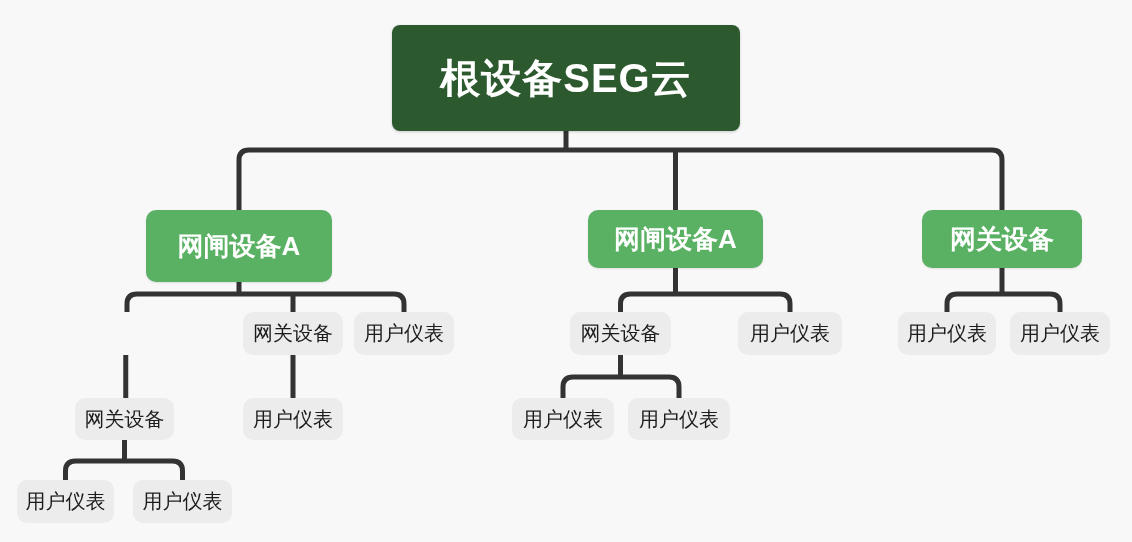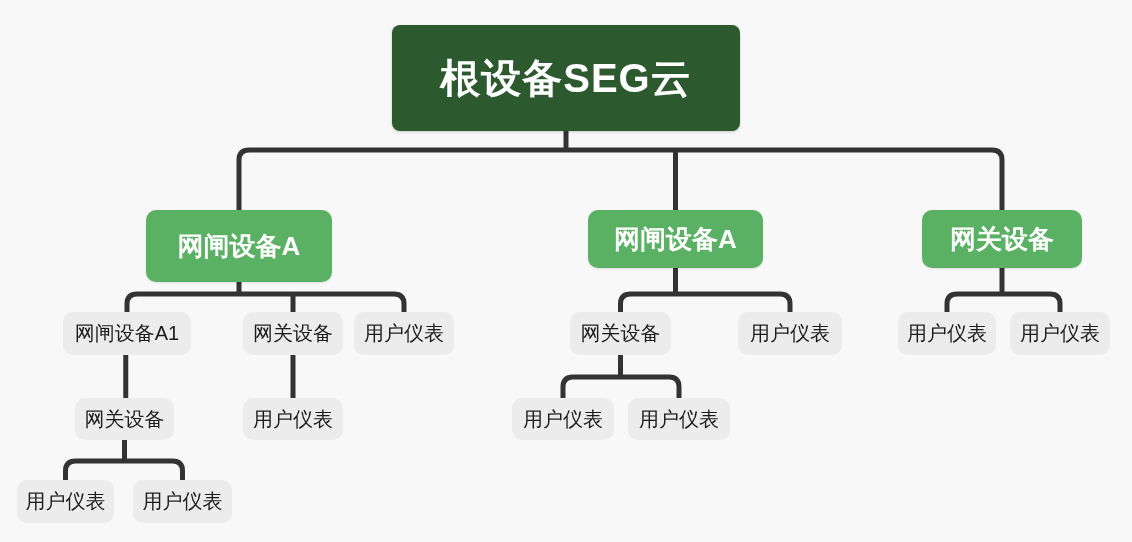--- a/index.html
+++ b/index.html
@@ -77,21 +77,20 @@
       <path d="M 620.5 355 V 377" fill="none" stroke="#333333" stroke-width="5"></path>
       <path d="M 563 398 V 387 Q 563 377 573 377 H 669 Q 679 377 679 387 V 398" fill="none" stroke="#333333" stroke-width="5"></path>
       <path d="M 124.5 440 V 461" fill="none" stroke="#333333" stroke-width="5"></path>
       <path d="M 65.5 480 V 471 Q 65.5 461 75.5 461 H 172.5 Q 182.5 461 182.5 471 V 480" fill="none" stroke="#333333" stroke-width="5"></path>
     </svg>
 
 <div class="node lv-root" style="left: 392px; top: 25px; width: 348px; height: 106px;">根设备SEG云</div>
     <div class="node lv-branch" style="left: 146px; top: 210px; width: 186px; height: 72px;">网闸设备A</div>
     <div class="node lv-branch" style="left: 588px; top: 210px; width: 175px; height: 58px;">网闸设备A</div>
     <div class="node lv-branch" style="left: 922px; top: 210px; width: 160px; height: 58px;">网关设备</div>
-    <div class="node lv-leaf" style="left: 63px; top: 312px; width: 128px; height: 43px;">网闸设备A1</div>
     <div class="node lv-leaf" style="left: 243px; top: 312px; width: 100px; height: 43px;">网关设备</div>
     <div class="node lv-leaf" style="left: 354px; top: 312px; width: 100px; height: 43px;">用户仪表</div>
     <div class="node lv-leaf" style="left: 570px; top: 312px; width: 101px; height: 43px;">网关设备</div>
     <div class="node lv-leaf" style="left: 738px; top: 312px; width: 104px; height: 43px;">用户仪表</div>
     <div class="node lv-leaf" style="left: 898px; top: 312px; width: 98px; height: 43px;">用户仪表</div>
     <div class="node lv-leaf" style="left: 1010px; top: 312px; width: 100px; height: 43px;">用户仪表</div>
     <div class="node lv-leaf" style="left: 75px; top: 398px; width: 99px; height: 42px;">网关设备</div>
     <div class="node lv-leaf" style="left: 243px; top: 398px; width: 100px; height: 42px;">用户仪表</div>
     <div class="node lv-leaf" style="left: 512px; top: 398px; width: 102px; height: 42px;">用户仪表</div>
     <div class="node lv-leaf" style="left: 628px; top: 398px; width: 102px; height: 42px;">用户仪表</div>

